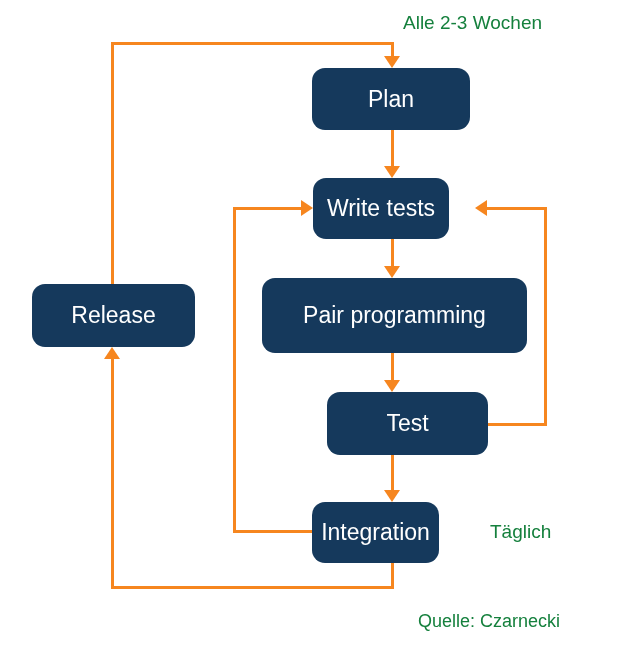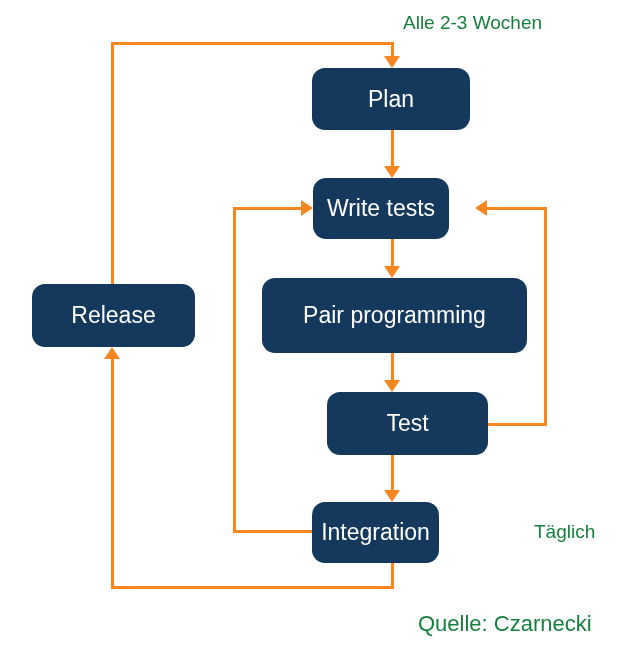--- a/index.html
+++ b/index.html
@@ -55,22 +55,22 @@
   #ah-write-left    { left:301px; top:200px; }
 
   
   #seg-right-h-low  { left:473px; top:423px; width:74px; height:3px; }
   #seg-right-v      { left:544px; top:207px; width:3px; height:219px; }
   #seg-right-h-high { left:487px; top:207px; width:60px; height:3px; }
   #ah-write-right   { left:475px; top:200px; }
 
   .label { position:absolute; color:#15803d; white-space:nowrap; }
   #label-cycle  { left:403px; top:12px;  font-size:19px; }
-  #label-daily  { left:490px; top:521px; font-size:19px;margin-left:44px; }
-  #label-source { left:418px; top:611px; font-size:22px; }
+  #label-daily  { left:490px; top:521px; font-size:19px; }
+  #label-source { left:418px; top:611px; font-size:18px; }
 </style>
 </head>
 <body>
 
 <div class="canvas">
 
   <div class="label" id="label-cycle">Alle 2-3 Wochen</div>
   <div class="label" id="label-daily">Täglich</div>
   <div class="label" id="label-source">Quelle: Czarnecki</div>
 

